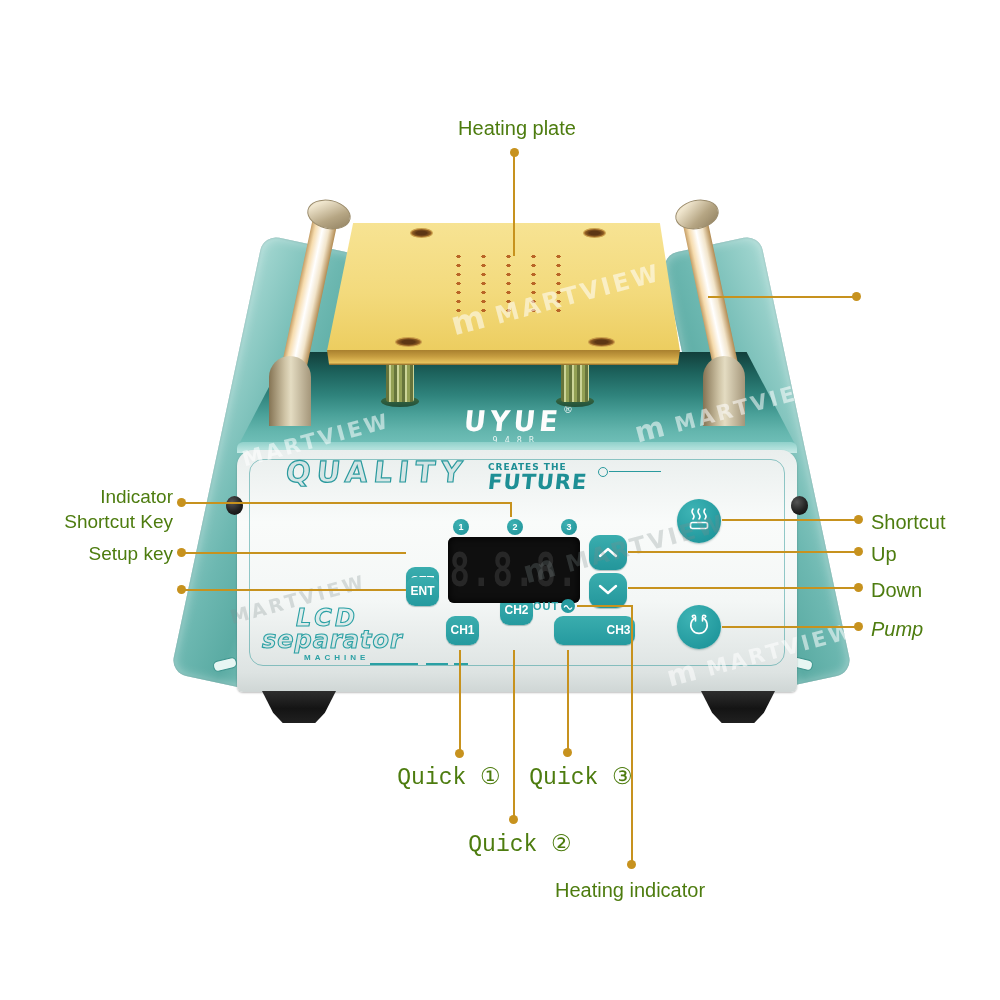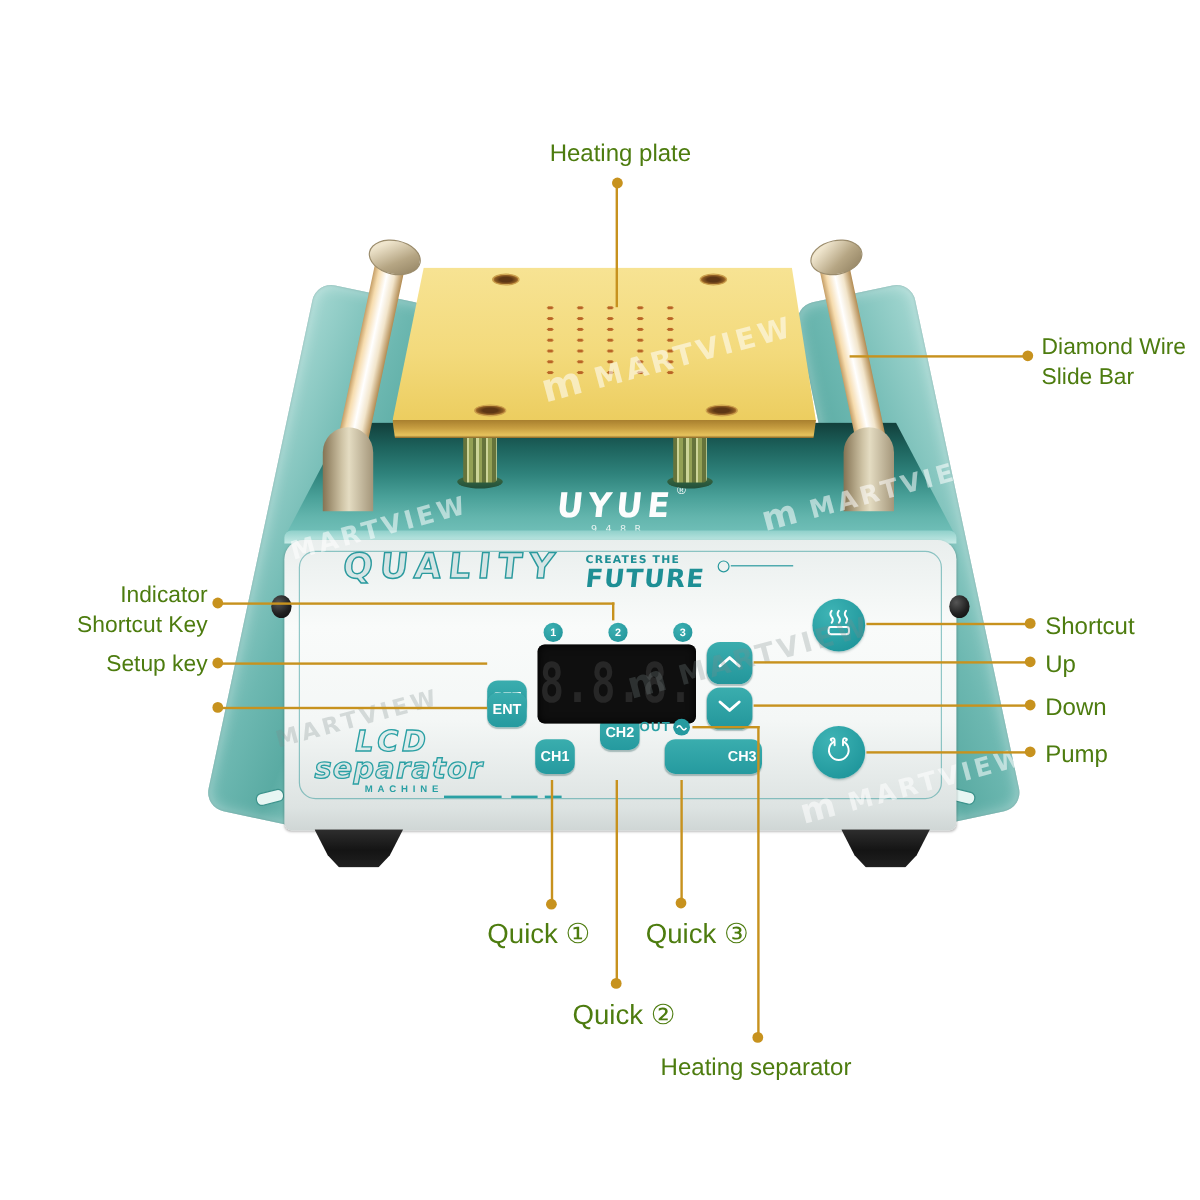--- a/index.html
+++ b/index.html
@@ -194,21 +194,21 @@
   .wm.white { color:rgba(255,255,255,.55); }
   .wm.gray  { color:rgba(125,140,140,.28); }
 
   
   .hline { position:absolute; height:2px; background:#c7921e; }
   .vline { position:absolute; width:2px;  background:#c7921e; }
   .dot   { position:absolute; width:9px; height:9px; border-radius:50%; background:#c7921e; }
   .lbl   { position:absolute; font-size:19px; line-height:1.32; color:#4d7c0f; }
   .lbl.right-align { text-align:right; }
   .lbl.center { text-align:center; }
-  .lbl.big { font-size:23px; }
+  .lbl.big { font-size:23px;font-family:Liberation Mono, monospace; }
 </style>
 </head>
 <body>
 
 <div class="scene">
 
   <div class="wing left"></div>
   <div class="wing right"></div>
   <div class="wing-slot" style="left:213px; top:659px; transform:rotate(-14deg);"></div>
   <div class="wing-slot" style="left:789px; top:658px; transform:rotate(14deg);"></div>
@@ -349,24 +349,20 @@
   <div class="wm white" style="left:664px; top:636px; font-size:21px;">
     <span class="mlogo">m</span><span>MARTVIEW</span>
   </div>
 
   <div class="lbl center" style="left:437px; top:115px; width:160px; font-size:20px;">Heating plate</div>
   <div class="dot" style="left:510px; top:148px;"></div>
   <div class="vline" style="left:513px; top:155px; height:101px;"></div>
 
   <div class="hline" style="left:708px; top:296px; width:147px;"></div>
   <div class="dot" style="left:852px; top:292px;"></div>
-  <div class="lbl" style="left:868px; top:277px;">
-    <div>Diamond Wire</div>
-    <div>Slide Bar</div>
-  </div>
 
   <div class="lbl right-align" style="left:0px; top:484px; width:173px;">
     <div>Indicator</div>
     <div>Shortcut Key</div>
   </div>
   <div class="dot" style="left:177px; top:498px;"></div>
   <div class="hline" style="left:184px; top:502px; width:328px;"></div>
   <div class="vline" style="left:510px; top:502px; height:15px;"></div>
 
   <div class="lbl right-align" style="left:0px; top:541px; width:173px;">Setup key</div>
@@ -383,32 +379,32 @@
   <div class="hline" style="left:628px; top:551px; width:228px;"></div>
   <div class="dot" style="left:854px; top:547px;"></div>
   <div class="lbl" style="left:871px; top:541px; font-size:20px;">Up</div>
 
   <div class="hline" style="left:628px; top:587px; width:228px;"></div>
   <div class="dot" style="left:854px; top:583px;"></div>
   <div class="lbl" style="left:871px; top:577px; font-size:20px;">Down</div>
 
   <div class="hline" style="left:722px; top:626px; width:134px;"></div>
   <div class="dot" style="left:854px; top:622px;"></div>
-  <div class="lbl" style="left:871px; top:616px; font-size:20px;">Pump</div>
+  <div class="lbl" style="left:871px; top:616px; font-size:20px;font-style:italic;">Pump</div>
 
   <div class="vline" style="left:459px; top:650px; height:101px;"></div>
   <div class="dot" style="left:455px; top:749px;"></div>
   <div class="lbl center big" style="left:394px; top:763px; width:110px;">Quick ①</div>
 
   <div class="vline" style="left:567px; top:650px; height:100px;"></div>
   <div class="dot" style="left:563px; top:748px;"></div>
   <div class="lbl center big" style="left:526px; top:763px; width:110px;">Quick ③</div>
 
   <div class="vline" style="left:513px; top:650px; height:167px;"></div>
   <div class="dot" style="left:509px; top:815px;"></div>
   <div class="lbl center big" style="left:465px; top:830px; width:110px;">Quick ②</div>
 
   <div class="hline" style="left:577px; top:605px; width:56px;"></div>
   <div class="vline" style="left:631px; top:605px; height:257px;"></div>
   <div class="dot" style="left:627px; top:860px;"></div>
-  <div class="lbl center" style="left:545px; top:877px; width:170px; font-size:20px;">Heating separator</div>
+  <div class="lbl center" style="left:545px; top:877px; width:170px; font-size:20px;">Heating indicator</div>
 
 </div>
 
 </body></html>

